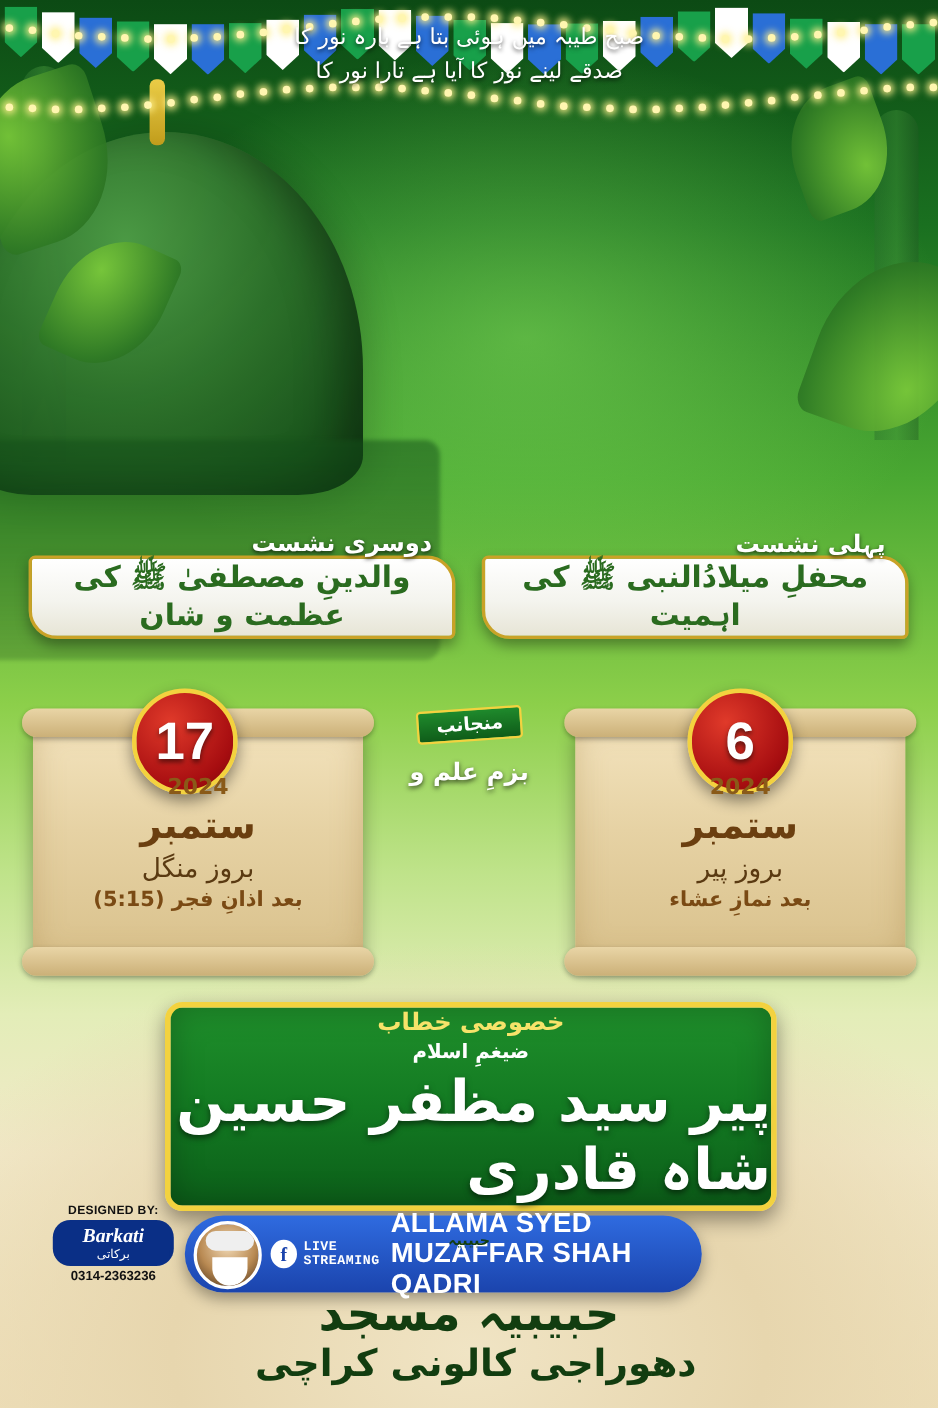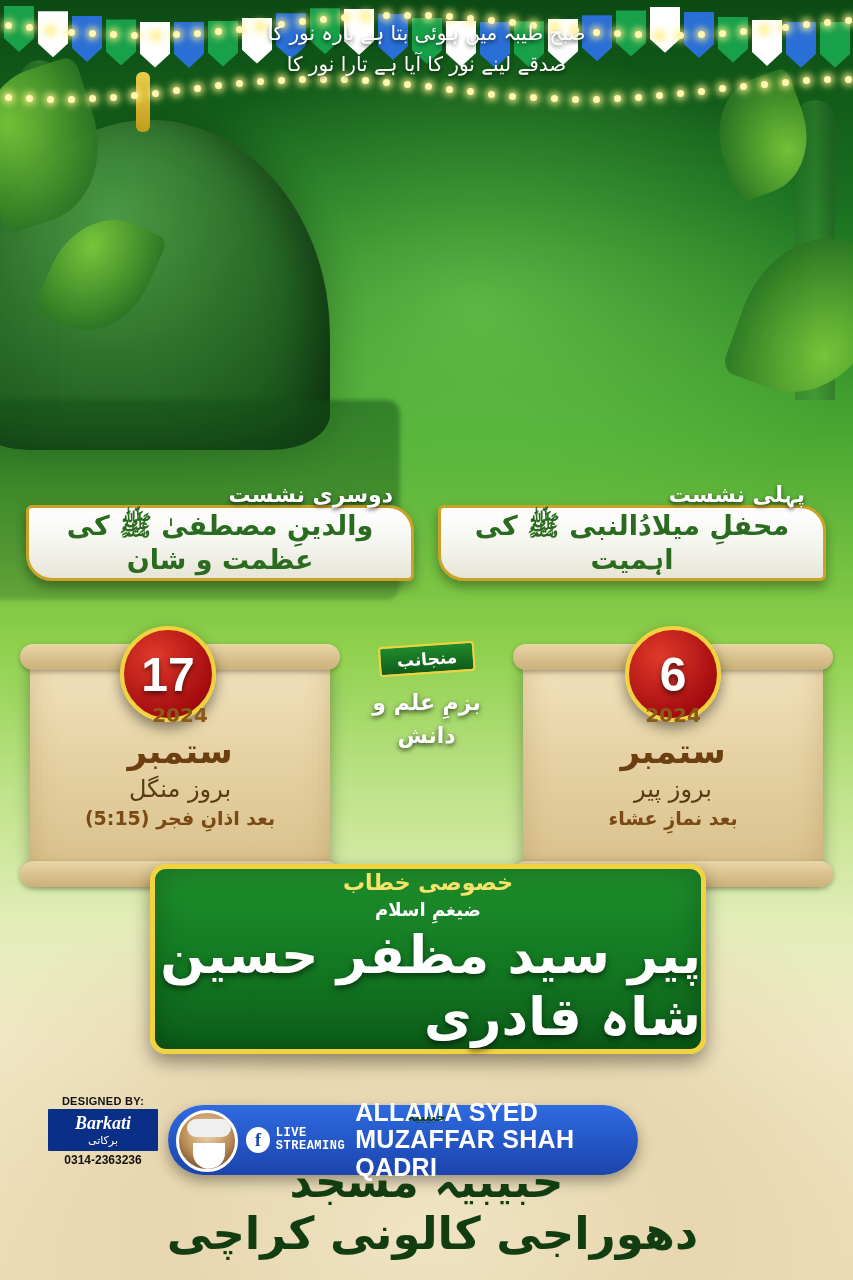--- a/index.html
+++ b/index.html
@@ -175,42 +175,42 @@
   }
   .center-ribbon{
     position:absolute; left:50%; top:8px; transform:translateX(-50%) rotate(-4deg);
     padding:3px 16px; background:linear-gradient(180deg,#1f8a2c,#0f5c19);
     border:2px solid #f3d23f; border-radius:4px;
     color:#fff; font-size:17px; font-weight:bold; direction:rtl;
     font-family:"DejaVu Sans", sans-serif;
   }
   
   .speaker{
-    position:absolute; top:864px; left:150px; width:556px; height:190px;
+    position:absolute; top:911px; left:150px; width:556px; height:190px;
     background: linear-gradient(180deg,#1f8f2b 0%, #137a22 50%, #0c5e19 100%);
     border:5px solid #f3d23f;
     border-radius: 16px;
     box-shadow: 0 8px 18px rgba(0,0,0,.4), inset 0 0 30px rgba(0,0,0,.25);
     display:flex; flex-direction:column; align-items:center; justify-content:center;
     gap:4px; direction:rtl;
   }
   .sp-top{ font-family:"DejaVu Sans",sans-serif; font-size:22px; color:#f7e36a; font-weight:bold;}
   .sp-title{ font-family:"DejaVu Sans",sans-serif; font-size:18px; color:#ffffff; font-weight:bold;}
   .sp-name{
     font-family:"DejaVu Sans",sans-serif; font-size:52px; color:#ffffff; font-weight:bold;
     text-shadow: 0 3px 6px rgba(0,0,0,.55);
     line-height:1.2;
   }
   
   .designer{
     position:absolute; left:48px; top:1095px; width:110px; text-align:center;
   }
   .designer .dlabel{ font-size:11px; font-weight:bold; color:#111; letter-spacing:.3px;}
   .designer .dbox{
-    margin-top:2px; background:#0a2f86; border-radius:1px; padding:4px 2px;
+    margin-top:2px; background:#0a2f86; border-radius:16px; padding:4px 2px;
     color:#fff;
   }
   .designer .dname{ font-family:"Liberation Serif", serif; font-style:italic; font-size:18px; font-weight:bold;}
   .designer .durdu{ font-family:"DejaVu Sans",sans-serif; font-size:11px;}
   .designer .dphone{ margin-top:2px; font-size:12px; font-weight:bold; color:#111;}
   
   .livebar{
     position:absolute; left:168px; top:1105px; width:470px; height:70px;
     background: linear-gradient(180deg,#2f6be0 0%, #1b44ad 100%);
     border-radius: 36px;
@@ -243,21 +243,21 @@
   .venue{
     position:absolute; left:0; bottom:20px; width:853px; text-align:center;
     direction:rtl; font-family:"DejaVu Sans", sans-serif;
     color:#123d10; font-weight:bold;
   }
   .venue .logo{
     display:block; margin:0 auto 4px auto; width:48px; height:42px;
     color:#123d10; font-size:13px; line-height:1.1;
   }
   .venue .vname{ font-size:44px; }
-  .venue .vsub{ font-size:45px;padding-left:12px; }
+  .venue .vsub{ font-size:34px;padding-left:12px; }
 </style>
 </head>
 <body>
 
 <div class="poster">
 
   <div class="minaret l"></div>
   <div class="minaret r"></div>
   <div class="dome"></div>
   <div class="dome-base"></div>
@@ -405,21 +405,20 @@
         <div class="sc-year">2024</div>
         <div class="sc-month">ستمبر</div>
         <div class="sc-day">بروز پیر</div>
         <div class="sc-note">بعد نمازِ عشاء</div>
       </div>
     </div>
 
     <div class="center-ribbon">منجانب</div>
     <div class="center-note">
       <div>بزمِ علم و</div>
-      <div>دانش</div>
     </div>
 
     <div class="scroll left">
       <div class="daybadge">17</div>
       <div class="scroll-inner">
         <div class="sc-year">2024</div>
         <div class="sc-month">ستمبر</div>
         <div class="sc-day">بروز منگل</div>
         <div class="sc-note">بعد اذانِ فجر (5:15)</div>
       </div>

